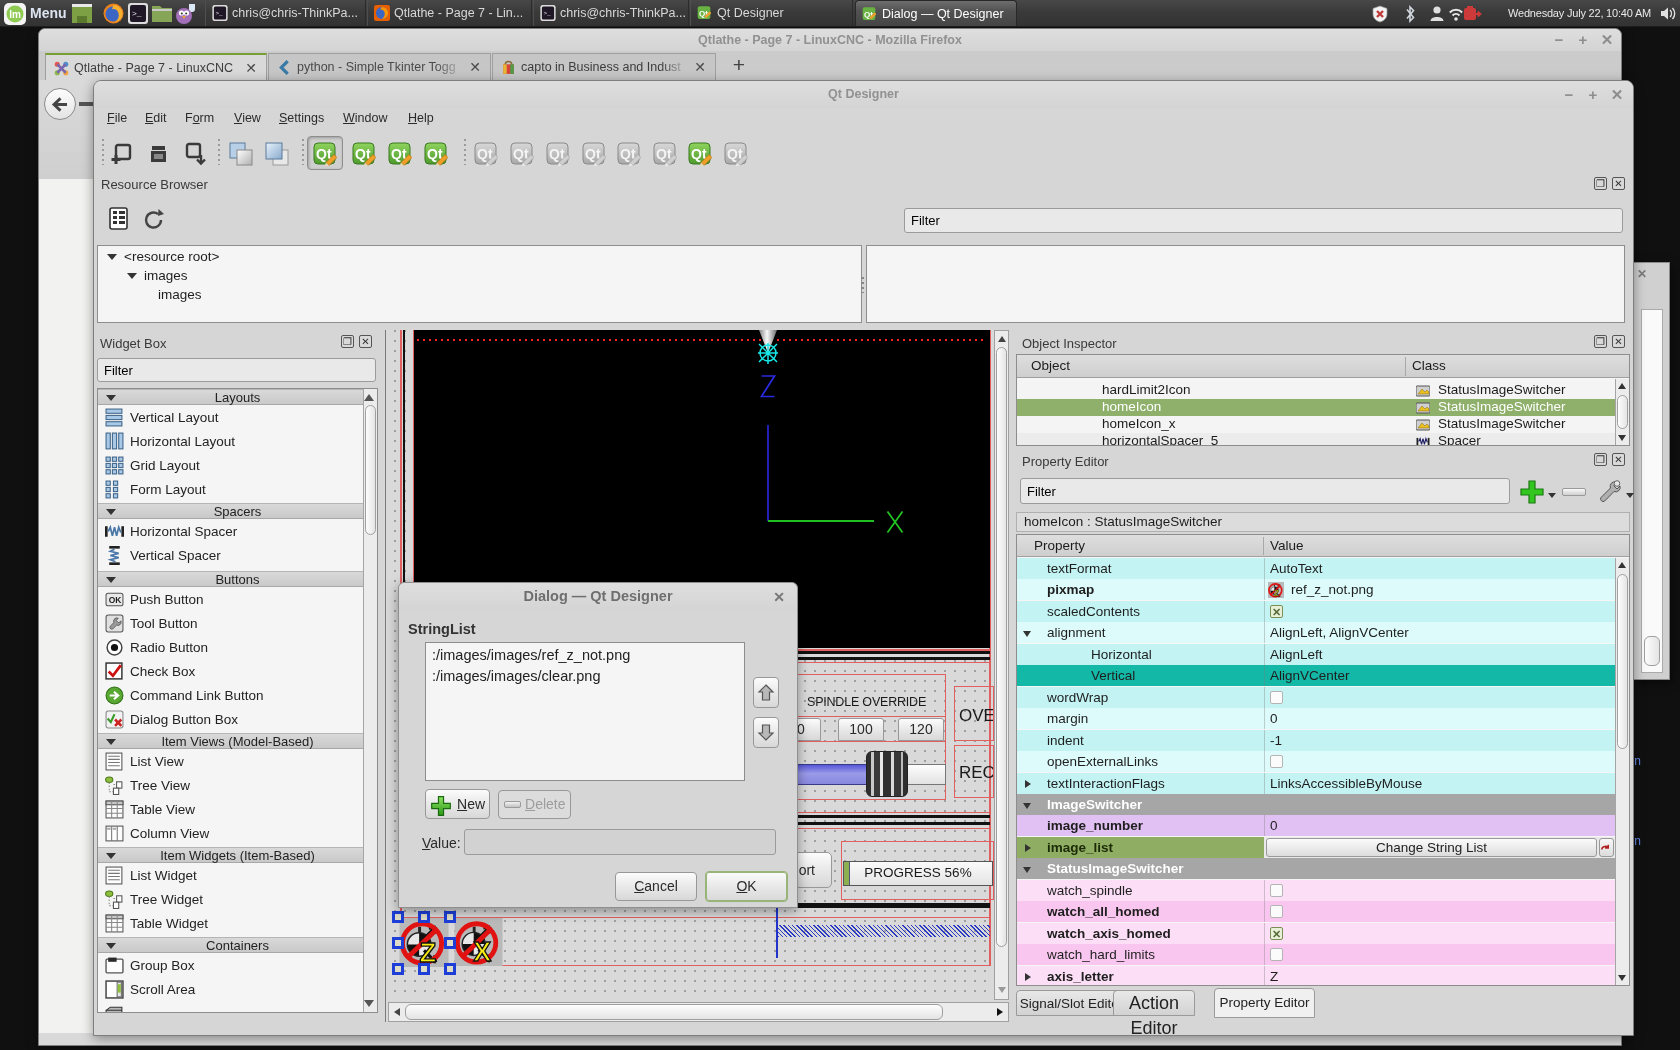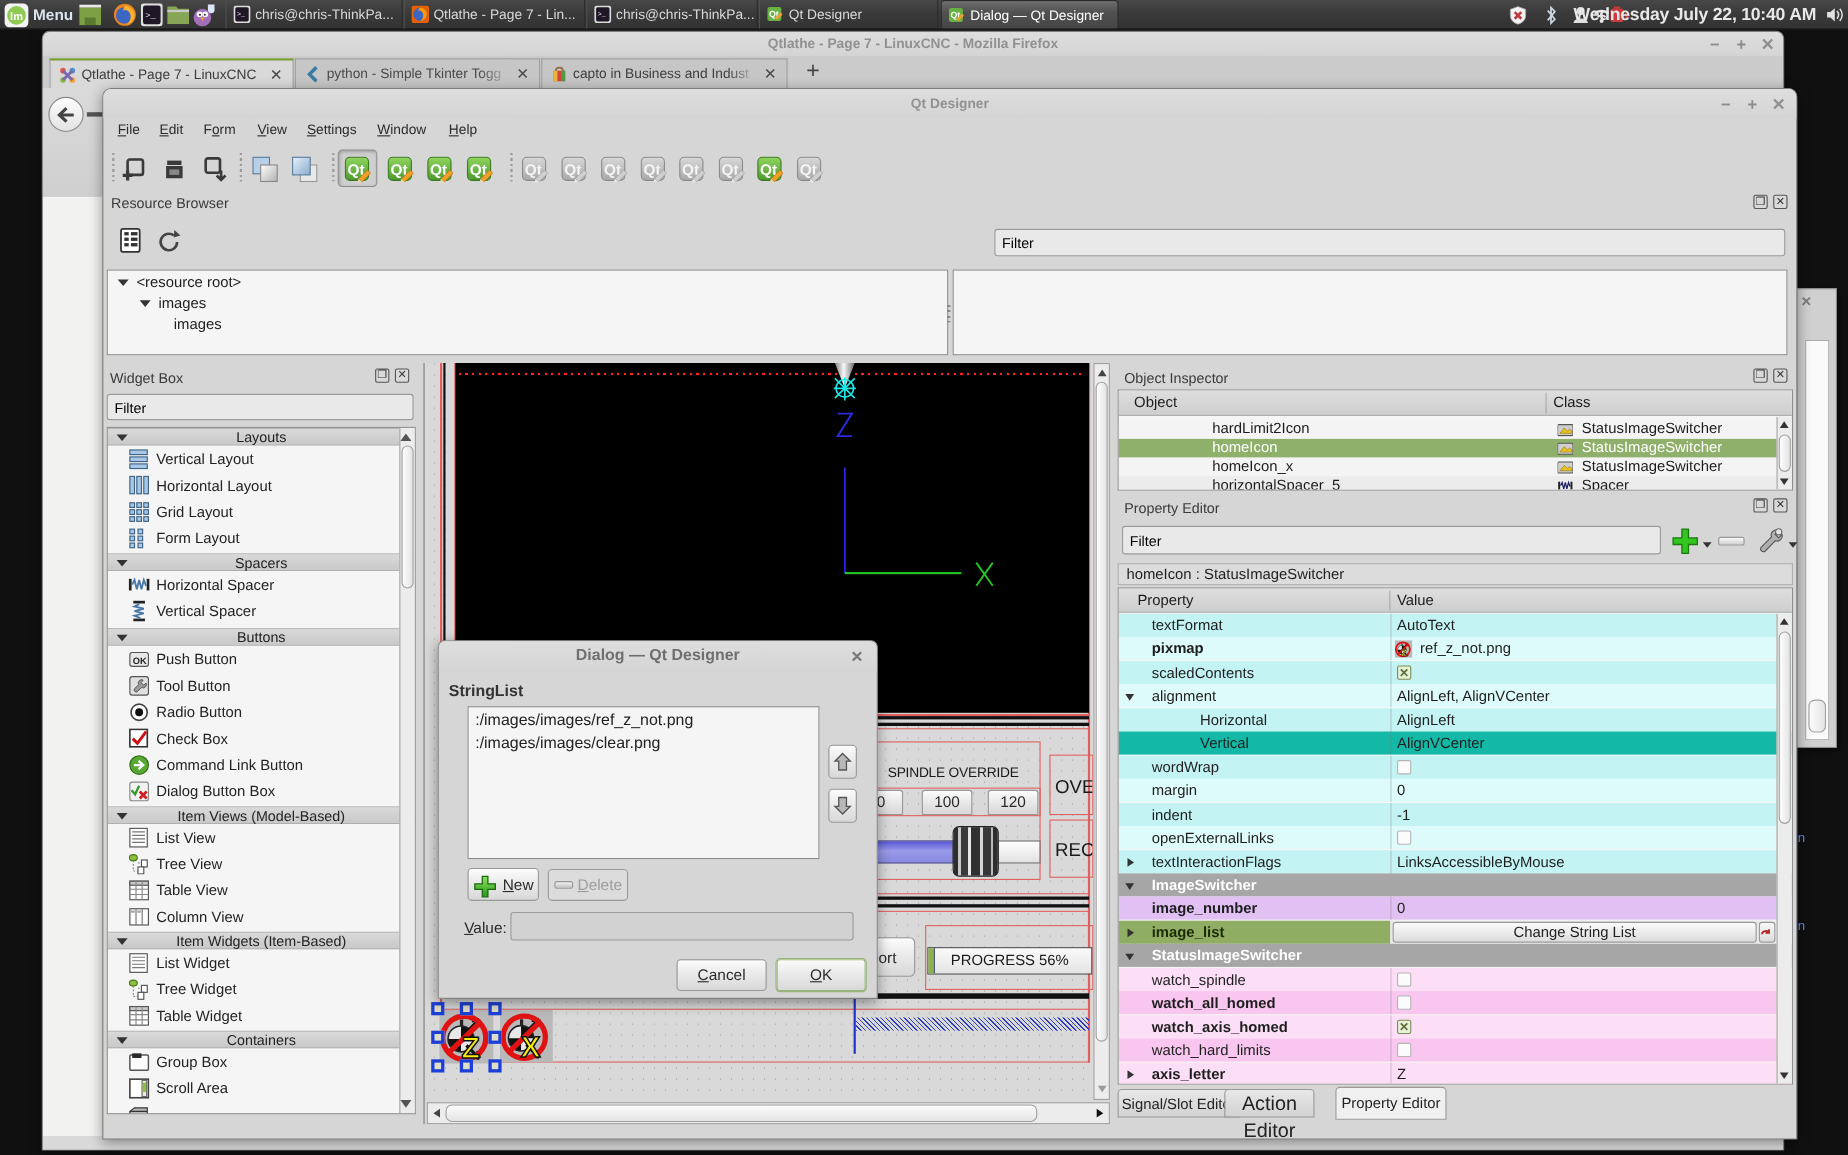--- a/index.html
+++ b/index.html
@@ -46,21 +46,21 @@
   color:#333; font-size:10px; line-height:11px; text-align:center; background:#d9d9d9; }
 .filter { position:absolute; background:#e9e9e9; border:1px solid #9b9b9b; border-radius:3px;
   color:#000000; font-size:13px; padding-left:6px; }
 .whitebox { position:absolute; background:#f5f5f5; border:1px solid #8d8d8d; }
 
 .cat { position:absolute; left:0; width:100%; height:16px; background:linear-gradient(#d9d9d9,#c9c9c9);
   border-top:1px solid #b5b5b5; border-bottom:1px solid #a8a8a8; font-size:13px; color:#222;
   text-align:center; line-height:15px; }
 .cat .arr { position:absolute; left:8px; top:5px; width:0; height:0;
   border-left:5px solid transparent; border-right:5px solid transparent; border-top:6px solid #333; }
-.wbitem { position:absolute; left:12px; width:100%; height:24px; font-size:13.5px; color:#232323; line-height:24px; }
+.wbitem { position:absolute; left:0; width:100%; height:24px; font-size:13.5px; color:#232323; line-height:24px; }
 .wbitem svg, .wbitem .ic { position:absolute; left:7px; top:2px; }
 .wbitem .lbl { position:absolute; left:32px; }
 
 .sbv { position:absolute; background:#ececec; border:1px solid #a5a5a5; }
 .sbthumb { position:absolute; background:linear-gradient(90deg,#fdfdfd,#e4e4e4); border:1px solid #9f9f9f; border-radius:6px; }
 .sbthumbh { position:absolute; background:linear-gradient(#fdfdfd,#e4e4e4); border:1px solid #9f9f9f; border-radius:6px; }
 .sarr { position:absolute; width:0; height:0; }
 
 .prow { position:absolute; left:0; width:100%; height:22px; font-size:13.5px; color:#1e1e1e; line-height:21px; }
 .cb { position:absolute; top:4px; width:13px; height:13px; background:#fbfbfb; border:1px solid #b4b4b4; border-radius:2px; }
@@ -163,21 +163,21 @@
   <svg class="tray-ico" style="left:1447px;" width="18" height="17" viewBox="0 0 18 17">
     <circle cx="9" cy="14" r="1.8" fill="#e6e6e6"></circle>
     <path d="M5.5 10.5 A5 5 0 0 1 12.5 10.5" stroke="#e6e6e6" stroke-width="2" fill="none"></path>
     <path d="M2.8 7.5 A8.5 8.5 0 0 1 15.2 7.5" stroke="#e6e6e6" stroke-width="2" fill="none"></path>
   </svg>
   <svg class="tray-ico" style="left:1463px;" width="19" height="18" viewBox="0 0 19 18">
     <rect x="1" y="3" width="12" height="12" rx="2" fill="#cc3a3a"></rect>
     <rect x="4" y="1" width="6" height="2" fill="#cc3a3a"></rect>
     <path d="M12 9 h5 M14.7 6.5 l2.8 2.5 l-2.8 2.5" stroke="#cc3a3a" stroke-width="1.8" fill="none"></path>
   </svg>
-  <div class="txt abs" style="right:29px; top:0; font-weight:bold; font-size:16px; letter-spacing:-.2px; color:#e8e8e8; white-space:nowrap;">Wednesday July 22, 10:40 AM</div>
+  <div class="txt abs" style="right:29px; top:0; font-weight:normal; font-size:11px; letter-spacing:-.2px; color:#e8e8e8; white-space:nowrap;">Wednesday July 22, 10:40 AM</div>
   <svg class="tray-ico" style="left:1660px;" width="17" height="17" viewBox="0 0 17 17">
     <path d="M1 6 h3 l4 -3.5 v12 L4 11 H1 Z" fill="#e0e0e0"></path>
     <path d="M10 5 a5 5 0 0 1 0 7 M12.5 3 a8 8 0 0 1 0 11" stroke="#e0e0e0" stroke-width="1.4" fill="none"></path>
   </svg>
 </div>
 
 <div class="win" id="ffwin">
   <div class="wtitle" style="height:22px; line-height:22px;">Qtlathe - Page 7 - LinuxCNC - Mozilla Firefox</div>
   <div class="wbtns" style="right:2px; top:2px;"><span>−</span><span>+</span><span>✕</span></div>
   <div id="fftabs">

